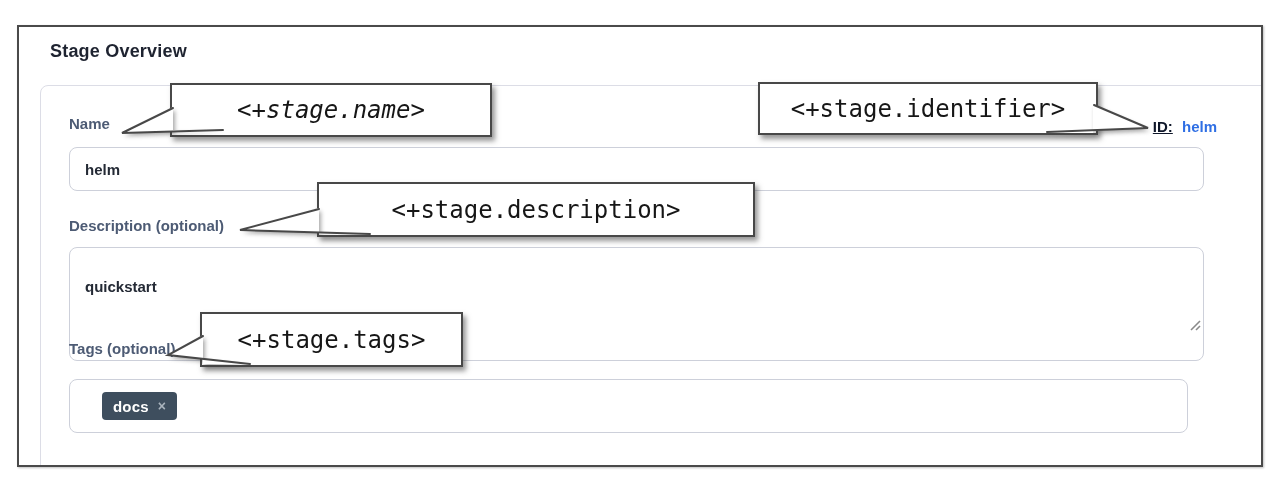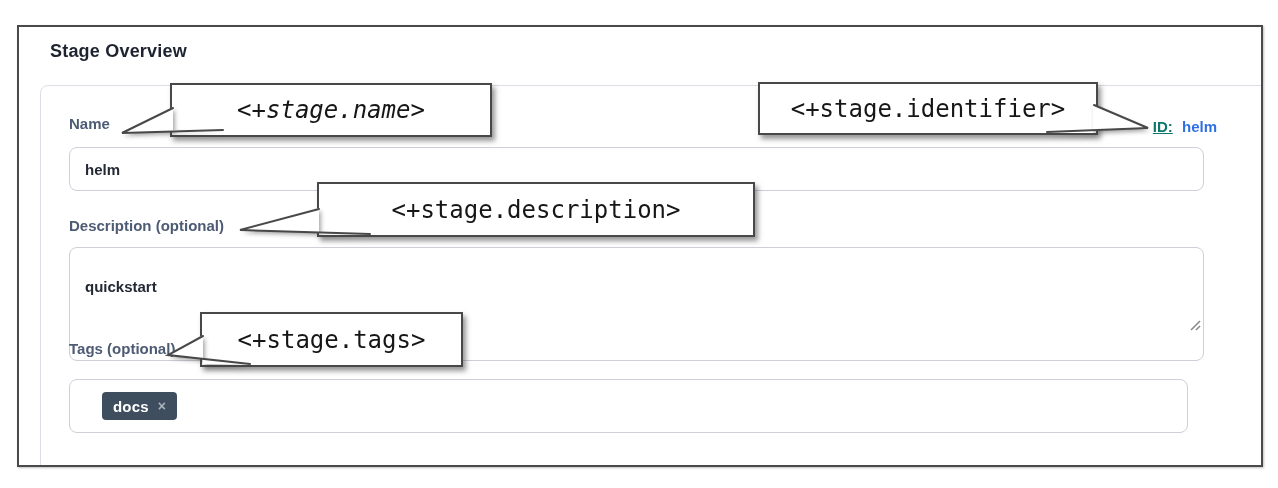--- a/index.html
+++ b/index.html
@@ -57,21 +57,21 @@
     background:#3e4e5e;border-radius:4px;padding:0 11px;
     font-size:15px;font-weight:600;color:#ffffff;letter-spacing:.2px;
   }
   .tag-remove{
     margin-left:9px;color:#a9b3bd;font-size:14px;font-weight:700;cursor:pointer;
   }
   .id-row{
     position:absolute;top:91px;right:44px;
     font-size:15px;font-weight:600;white-space:nowrap;
   }
-  .id-label{color:#0f766e;text-decoration:underline;}
+  .id-label{color:#0f172a;text-decoration:underline;}
   .id-value{color:#2f6fe4;margin-left:5px;}
   
   .callout{
     position:absolute;background:#ffffff;border:2px solid #484848;
     box-shadow:3px 4px 5px rgba(50,50,50,.5);
     display:flex;align-items:center;justify-content:center;
     font-family:"DejaVu Sans Mono", monospace;
     font-size:24px;color:#161616;letter-spacing:0px;z-index:5;
     box-sizing:border-box;white-space:nowrap;
   }

